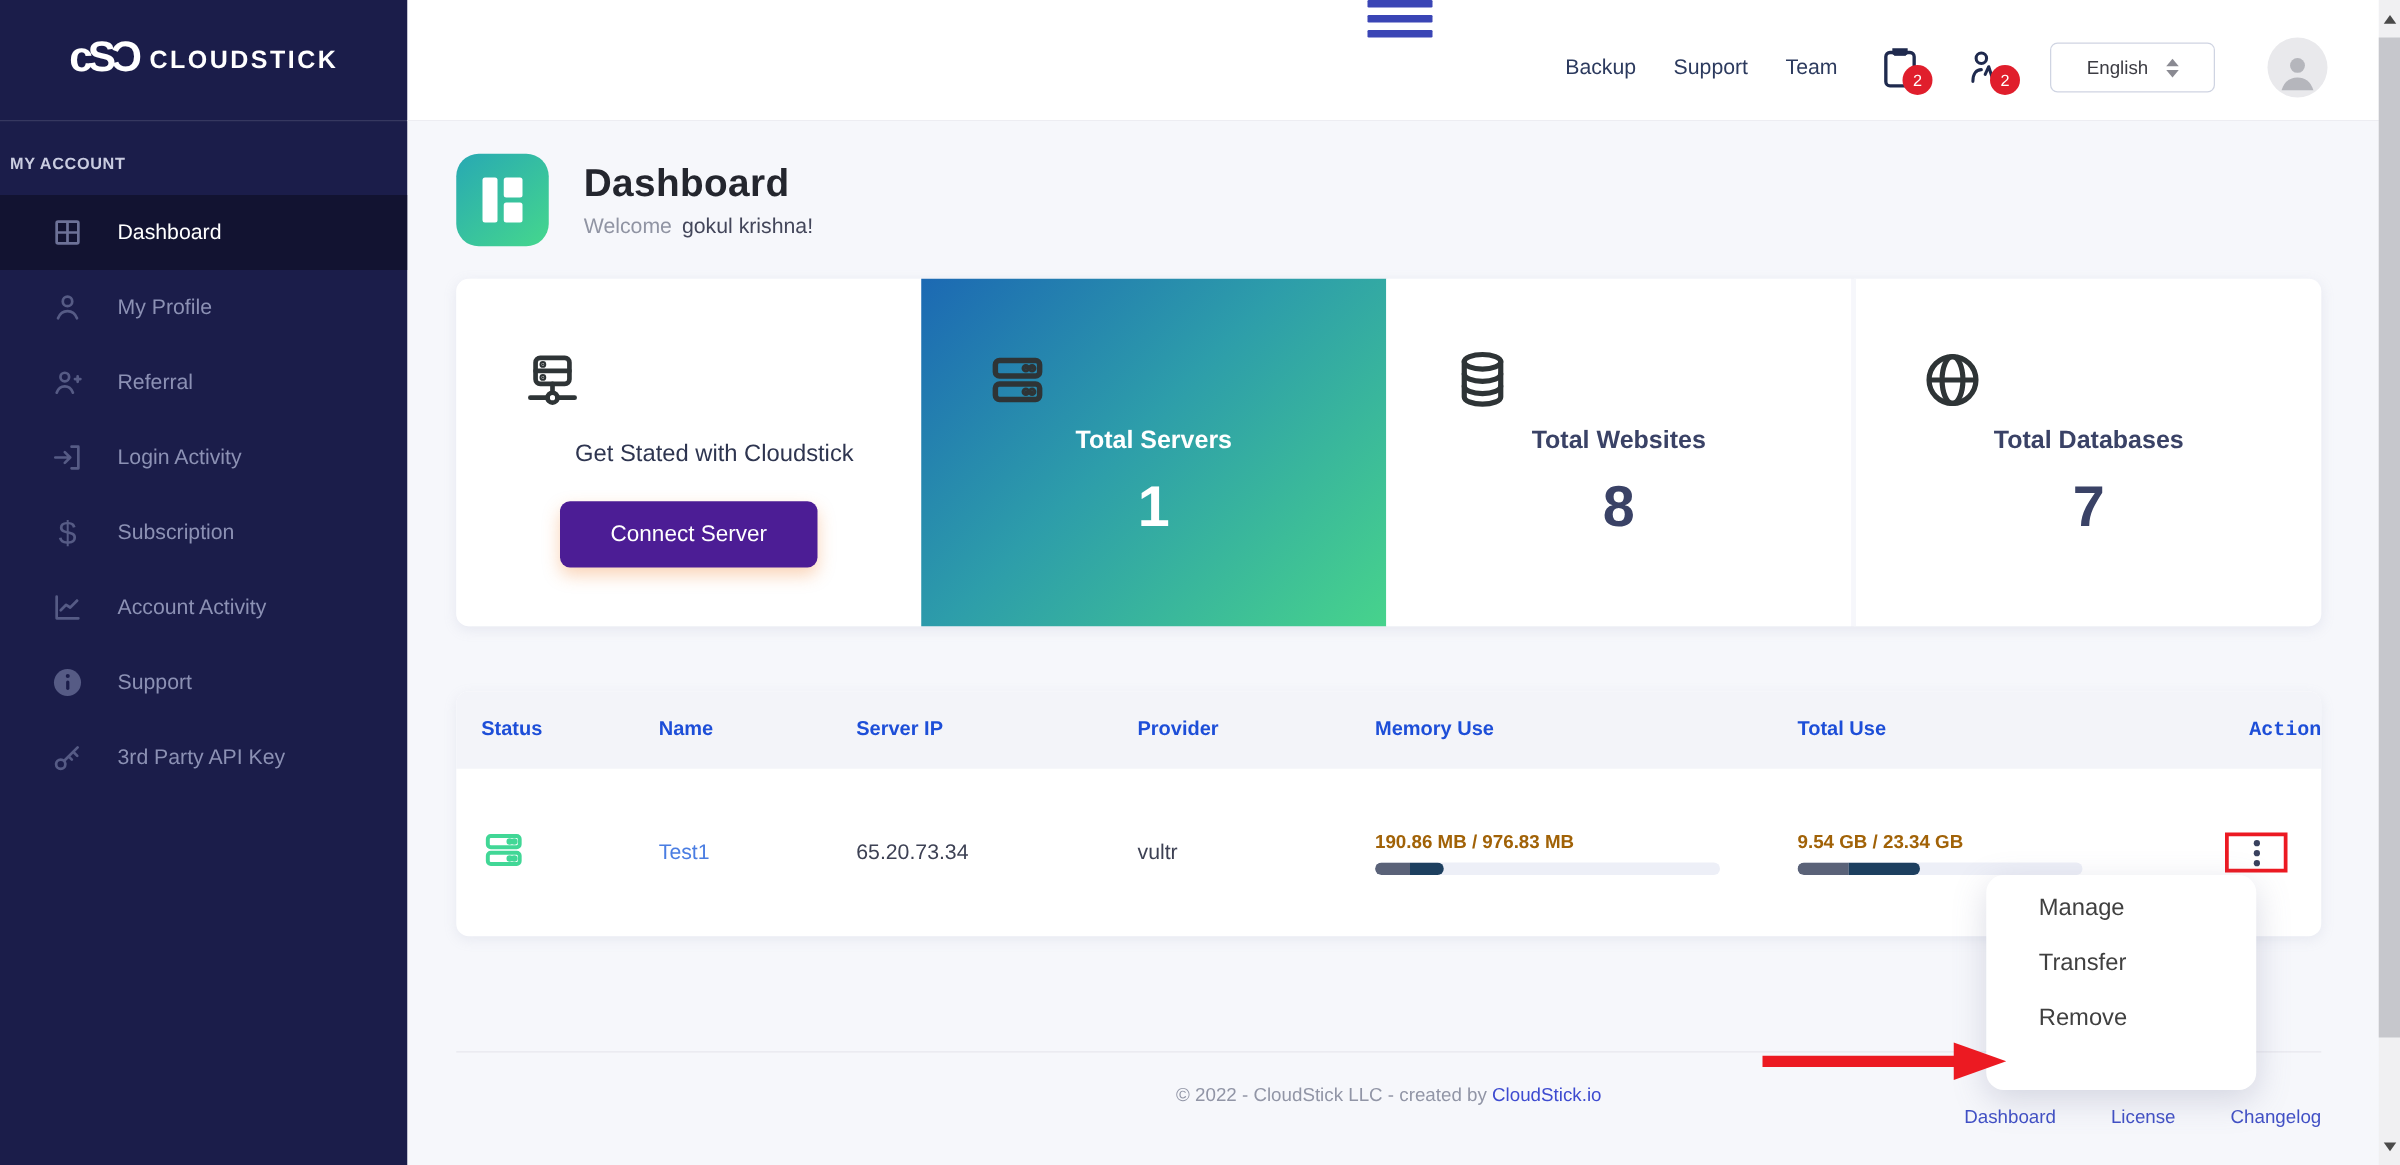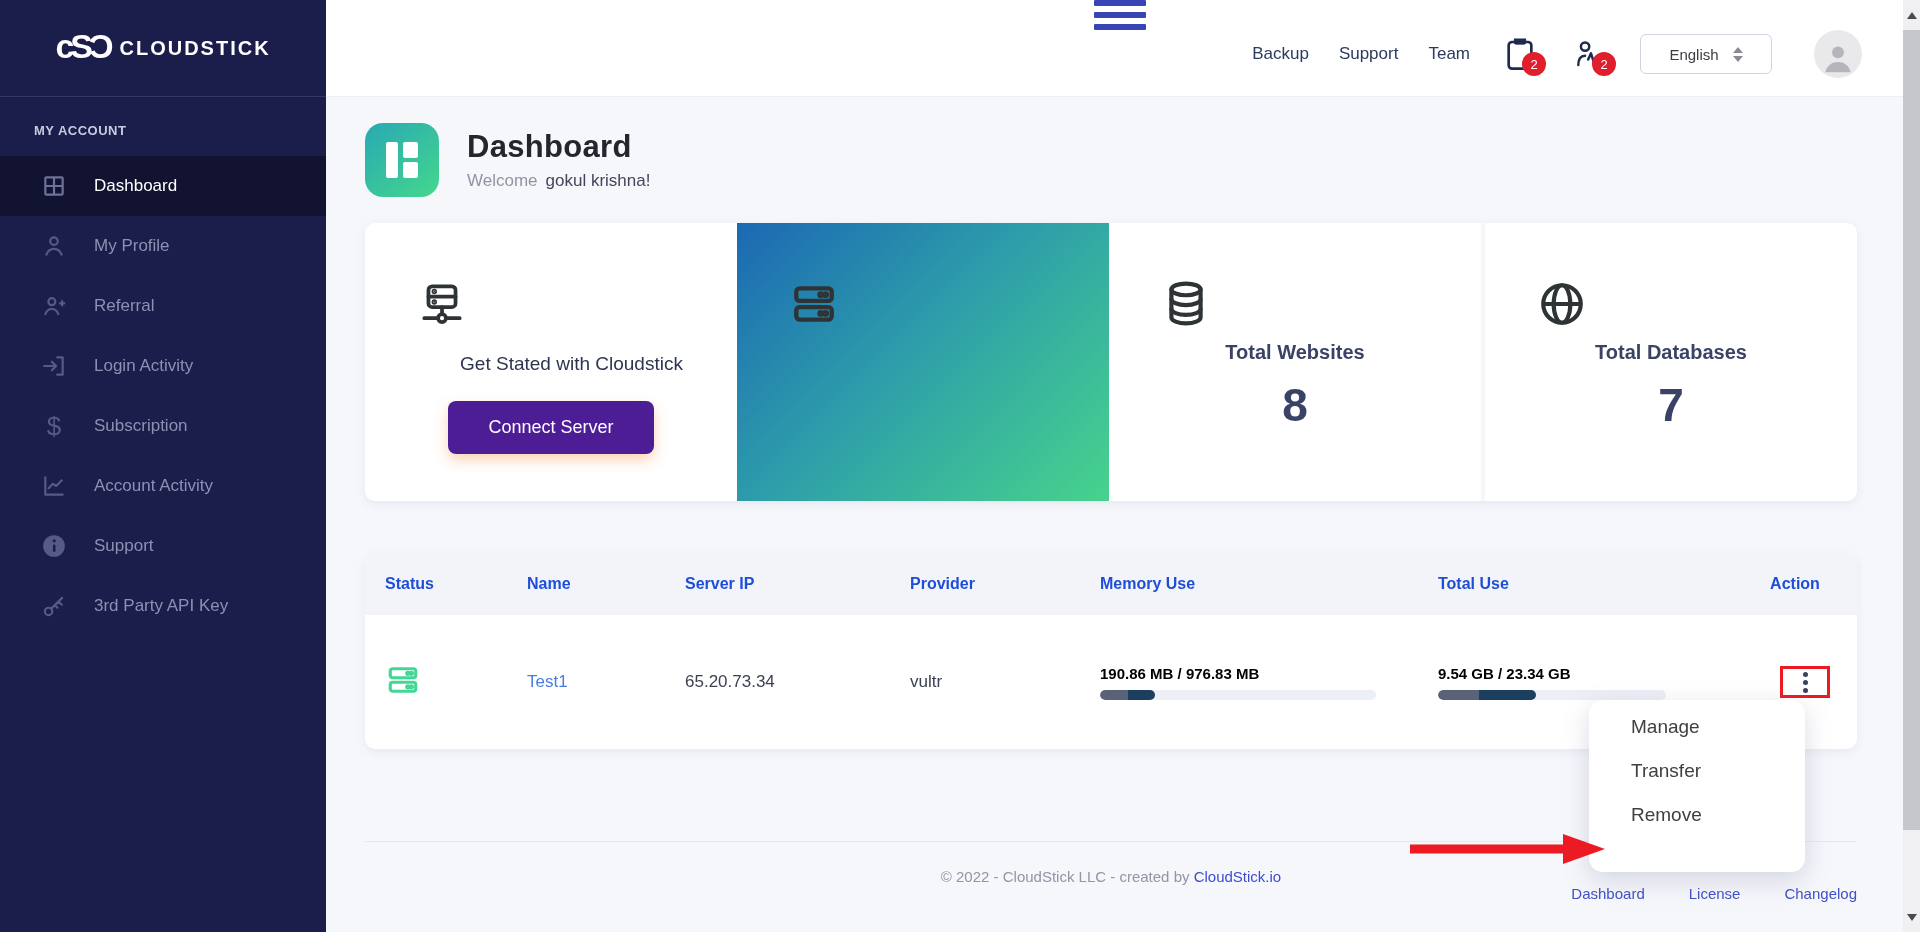--- a/index.html
+++ b/index.html
@@ -5,21 +5,21 @@
   * { margin:0; padding:0; box-sizing:border-box; }
   html,body { width:1920px; height:932px; overflow:hidden; font-family:"Liberation Sans", sans-serif; background:#f6f7fb; }
   #app { display:flex; width:1920px; height:932px; position:relative; }
 
   
   .sidebar { width:326px; min-width:326px; height:932px; background:#1b1d4a; color:#8c91b4; display:flex; flex-direction:column; }
   .logo-wrap { height:97px; display:flex; align-items:center; justify-content:center; border-bottom:1px solid rgba(255,255,255,0.12); }
   .logo { display:flex; align-items:center; color:#fff; }
   .logo-mark { font-weight:bold; font-size:34px; letter-spacing:-4px; margin-right:10px; transform:translateY(-2px); }
   .logo-text { font-size:20px; font-weight:bold; letter-spacing:2px; color:#fff; }
-  .section-label { font-size:13px; font-weight:bold; letter-spacing:0.5px; color:#c9cce0; padding:26px 0 18px 34px; }
+  .section-label { font-size:13px; font-weight:bold; letter-spacing:0.5px; color:#c9cce0; padding:26px 0 18px 8px; }
   .nav { display:flex; flex-direction:column; }
   .nav-item { height:60px; display:flex; align-items:center; padding-left:40px; cursor:pointer; color:#8c91b4; }
   .nav-item .ni { width:28px; height:28px; margin-right:26px; color:#565b85; display:flex; align-items:center; justify-content:center; }
   .nav-item .ni svg { width:26px; height:26px; }
   .nav-item span.lbl { font-size:17px; }
   .nav-item.active { background:#121331; color:#ffffff; }
   .nav-item.active .ni { color:#6d7298; }
   .dollar-glyph { font-size:26px; font-weight:normal; line-height:1; }
 
   
@@ -71,27 +71,27 @@
   .stat-card.gradient { background:linear-gradient(135deg,#1c69b3 0%,#2d9daa 45%,#47d38c 100%); }
   .stat-card.gradient .stat-label, .stat-card.gradient .stat-value { color:#ffffff; }
   .connect-title { font-size:19px; color:#2e3550; text-align:center; margin-top:72px;margin-left:41px; }
   .connect-btn { display:block; margin:26px auto 0; background:#4c1d95; color:#fff; border:none; border-radius:8px; font-size:18px; font-family:"Liberation Sans",sans-serif; padding:16px 40px; cursor:pointer; box-shadow:0 6px 14px rgba(240,128,46,0.35); }
 
   
   .table-card { background:#fff; border-radius:10px; box-shadow:0 3px 10px rgba(150,155,185,0.14); overflow:visible; }
   .t-grid { display:grid; grid-template-columns:142px 158px 225px 190px 338px 315px 1fr; align-items:center; }
   .t-head { background:#f3f4f9; border-radius:10px 10px 0 0; height:62px; }
   .t-head .th { font-size:16px; font-weight:bold; color:#1d4ed8; padding-left:20px; }
-  .t-head .th.action { text-align:center; padding-left:0; }
+  .t-head .th.action { text-align:right; padding-left:0;font-family:Liberation Mono, monospace; }
   .t-row { height:134px; }
   .t-cell { font-size:17px; color:#3d4154; padding-left:20px; }
   .status-icon { color:#41d796; }
   .status-icon svg { width:36px; height:36px; }
   .name-link { color:#4a7de2; cursor:pointer; }
-  .usage-text { font-size:15px; font-weight:bold; color:#000000; margin-bottom:8px; }
+  .usage-text { font-size:15px; font-weight:bold; color:#a16207; margin-bottom:8px; }
   .bar { height:10px; border-radius:5px; background:#edeff7; overflow:hidden; display:flex; }
   .bar.mem { width:276px; }
   .bar.disk { width:228px; }
   .seg-gray { height:100%; background:#5a6278; border-radius:5px 0 0 5px; }
   .seg-navy { height:100%; background:#1d3f5f; border-radius:0 5px 5px 0; }
   .action-cell { display:flex; justify-content:center; }
   .dots-btn { width:50px; height:32px; display:flex; align-items:center; justify-content:center; border:3px solid #ec1a22; background:#fff; cursor:pointer; }
   .dots-btn .dotcol { display:flex; flex-direction:column; gap:3px; }
   .dots-btn .dotcol i { width:5px; height:5px; border-radius:50%; background:#39415e; display:block; }
 
@@ -303,20 +303,24 @@
           <span class="stat-icon">
             <svg viewBox="0 0 24 24" fill="none" stroke="currentColor" stroke-width="2.1" stroke-linejoin="round">
                 <rect x="3.5" y="4.5" width="17" height="6" rx="1.6"></rect>
                 <rect x="3.5" y="13.5" width="17" height="6" rx="1.6"></rect>
                 <circle cx="15.2" cy="7.5" r="0.6" fill="currentColor"></circle>
                 <circle cx="17.6" cy="7.5" r="0.6" fill="currentColor"></circle>
                 <circle cx="15.2" cy="16.5" r="0.6" fill="currentColor"></circle>
                 <circle cx="17.6" cy="16.5" r="0.6" fill="currentColor"></circle>
               </svg>
           </span>
+          <div class="stat-body">
+            <div class="stat-label">Total Servers</div>
+            <div class="stat-value">1</div>
+          </div>
         </div>
 
         <div class="stat-card">
           <span class="stat-icon">
             <svg viewBox="0 0 24 24" fill="none" stroke="currentColor" stroke-width="2" stroke-linecap="round">
                 <ellipse cx="12" cy="5" rx="7" ry="2.8"></ellipse>
                 <path d="M5 5v4.7c0 1.5 3.1 2.8 7 2.8s7-1.3 7-2.8V5"></path>
                 <path d="M5 9.7v4.7c0 1.5 3.1 2.8 7 2.8s7-1.3 7-2.8V9.7"></path>
                 <path d="M5 14.4v4.1c0 1.5 3.1 2.8 7 2.8s7-1.3 7-2.8v-4.1"></path>
               </svg>

